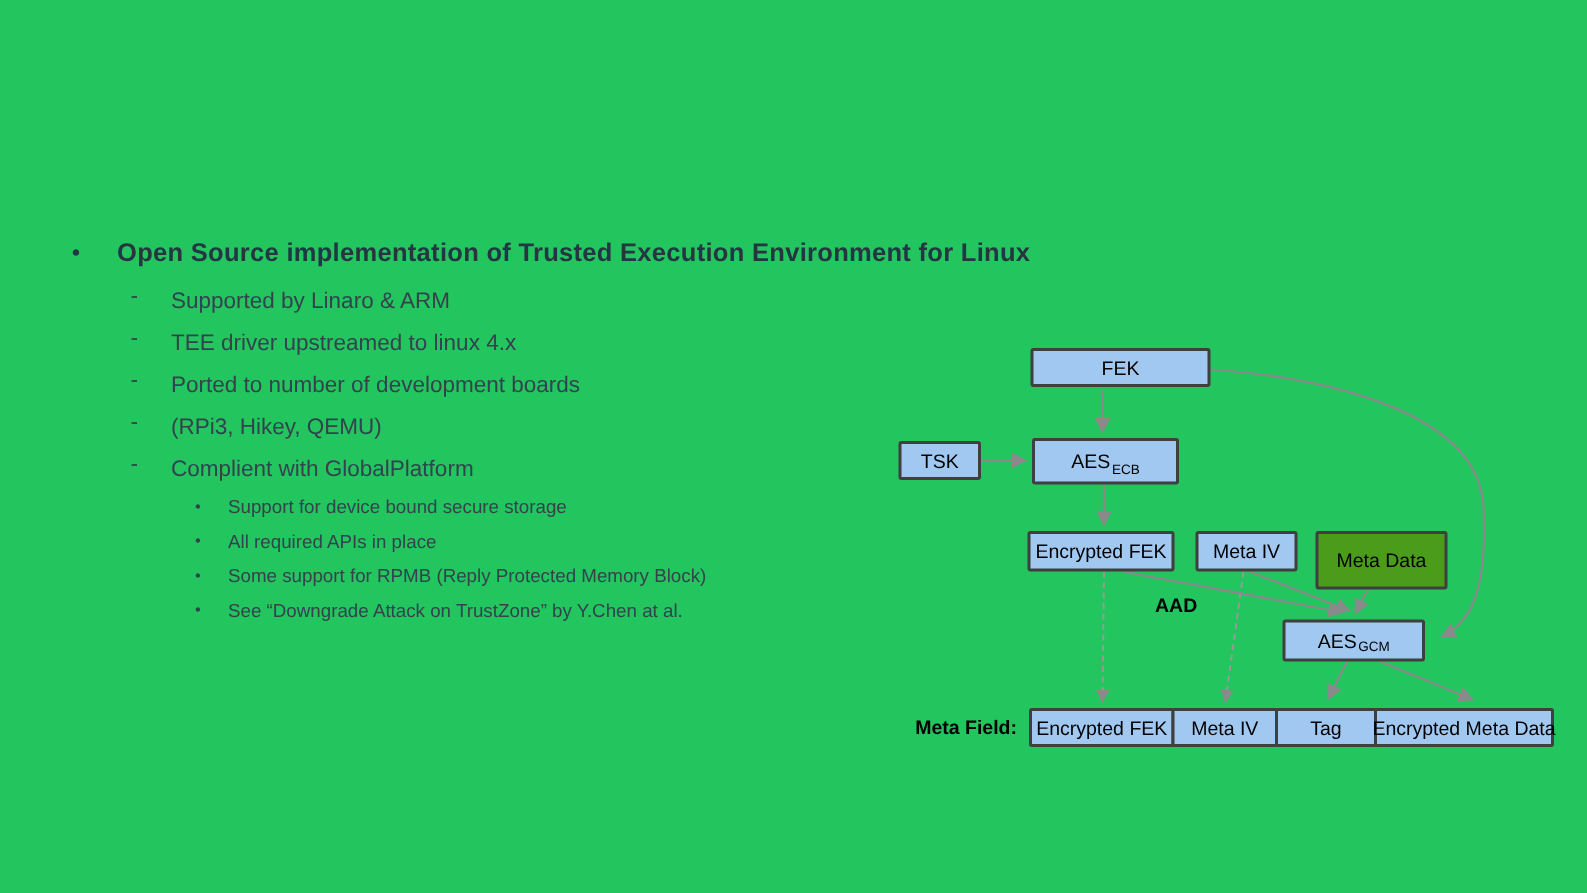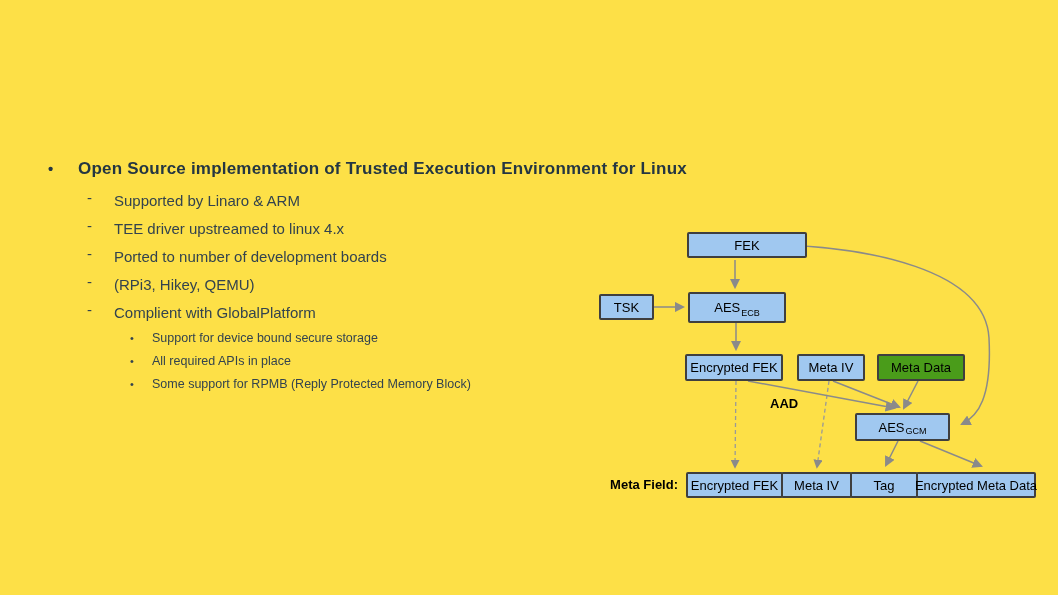--- a/index.html
+++ b/index.html
@@ -1,17 +1,17 @@
 <!DOCTYPE html>
 <html style="--box-blue: #A0C8F0; --box-green: #4A9C1A; --box-border: #3F3F3F; --arrow: #8A8A8A;"><head>
 <meta charset="utf-8">
 <style>
   html,body{margin:0;padding:0;background:#fff;}
   .slide{
-    position:relative;width:1058px;height:595px;background:#fde047;overflow:hidden;
+    position:relative;width:1058px;height:595px;background:#22c55e;overflow:hidden;
     font-family:"Liberation Sans",sans-serif;color:#33434e;
   }
   
   .bullets{position:absolute;left:40px;top:158px;width:700px;}
   .heading{
     position:relative;padding-left:38px;font-size:17px;font-weight:bold;
     color:#243642;white-space:nowrap;height:22px;line-height:22px;letter-spacing:.2px;
   }
   .heading::before{content:"•";position:absolute;left:8px;top:0;font-size:15px;}
   ul{list-style:none;margin:0;padding:0;}
@@ -56,20 +56,21 @@
       <li>Supported by Linaro &amp; ARM</li>
       <li>TEE driver upstreamed to linux 4.x</li>
       <li>Ported to number of development boards</li>
       <li>(RPi3, Hikey, QEMU)</li>
       <li>Complient with GlobalPlatform</li>
     </ul>
     <ul class="l3">
       <li>Support for device bound secure storage</li>
       <li>All required APIs in place</li>
       <li>Some support for RPMB (Reply Protected Memory Block)</li>
+      <li>See “Downgrade Attack on TrustZone” by Y.Chen at al.</li>
     </ul>
   </div>
 
   <div class="diagram">
 
     <svg width="463" height="290">
       <defs>
         <marker id="arr" viewBox="0 0 10 10" refX="8" refY="5" markerWidth="7" markerHeight="7" orient="auto-start-reverse">
           <path d="M0,0 L10,5 L0,10 z" fill="#8A8A8A"></path>
         </marker>
@@ -101,21 +102,21 @@
     <div class="dbox" style="left:92px;top:4px;width:120px;height:26px;">FEK</div>
     <div class="dbox" style="left:4px;top:66px;width:55px;height:26px;text-align:right;">TSK</div>
 
     <div class="dbox" style="left:93px;top:64px;width:98px;height:31px;">
       <span>AES</span>
       <span class="aes-sub">ECB</span>
     </div>
 
     <div class="dbox" style="left:90px;top:126px;width:98px;height:27px;">Encrypted FEK</div>
     <div class="dbox" style="left:202px;top:126px;width:68px;height:27px;">Meta IV</div>
-    <div class="dbox green" style="left:282px;top:126px;width:88px;height:27px;">Meta Data</div>
+    <div class="dbox green" style="left:282px;top:126px;width:88px;height:39px;">Meta Data</div>
 
     <div class="dlabel" style="left:175px;top:168px;">AAD</div>
 
     <div class="dbox" style="left:260px;top:185px;width:95px;height:28px;">
       <span>AES</span>
       <span class="aes-sub">GCM</span>
     </div>
 
     <div class="dlabel meta-field-label" style="left:0;top:244px;">Meta Field:</div>
 

